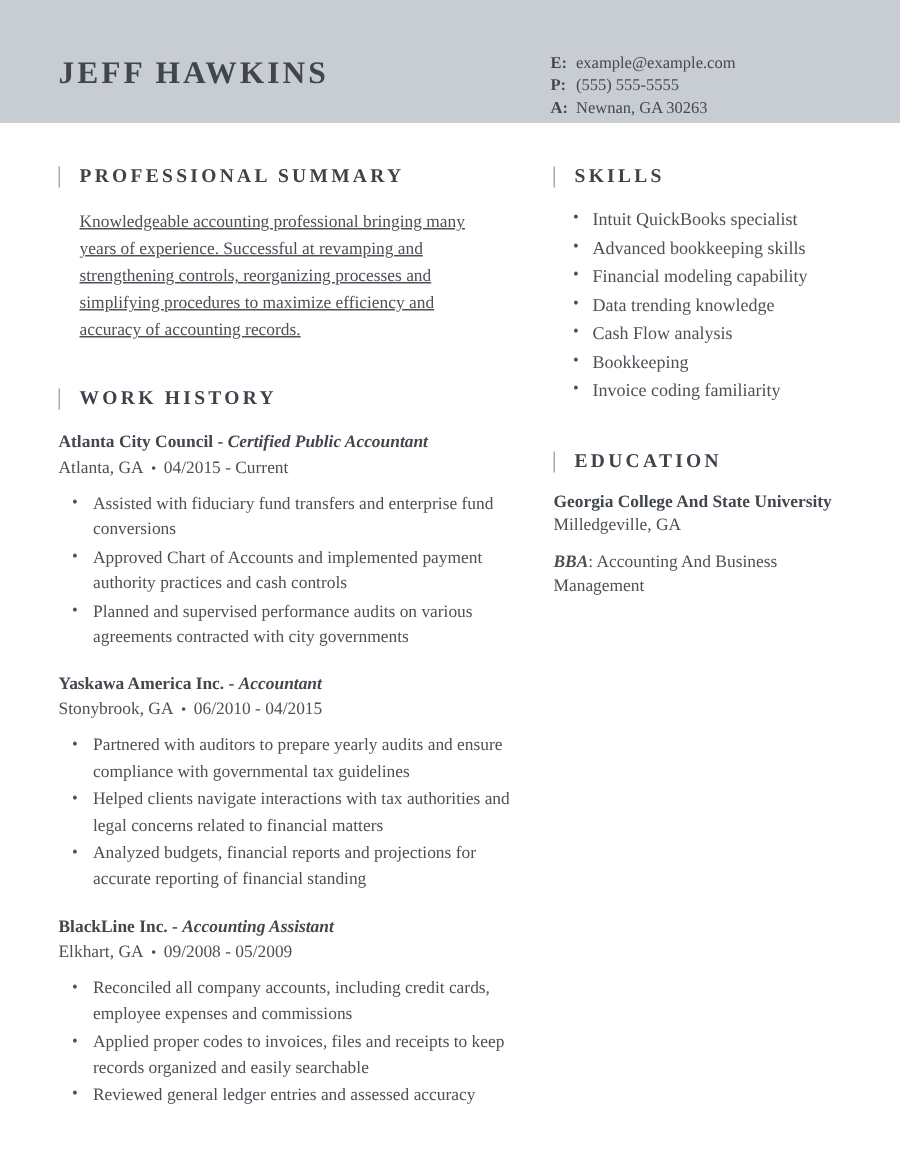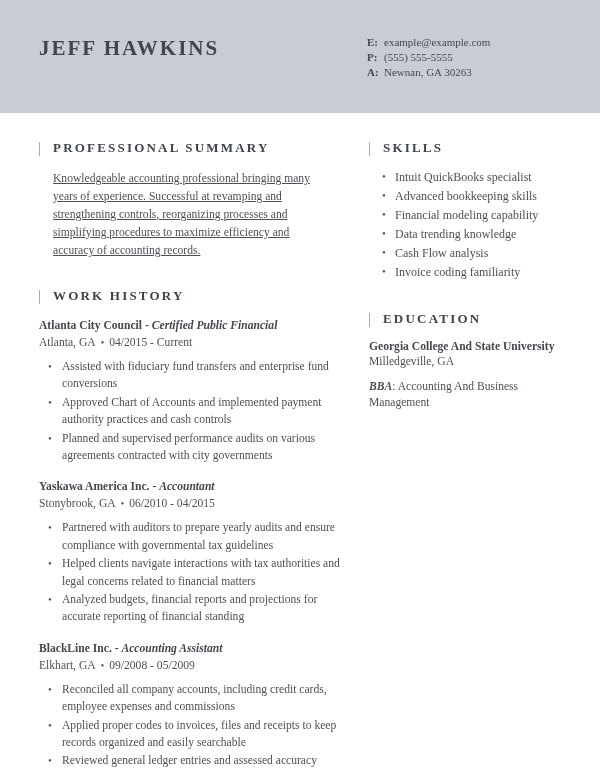--- a/index.html
+++ b/index.html
@@ -7,21 +7,21 @@
     position:relative;
     width:600px; height:776px;
     background:#ffffff;
     font-family:"Liberation Serif","DejaVu Serif",serif;
     color:#4c5056;
     overflow:hidden;
   }
   
   .hdr {
     position:relative;
-    height:113px;
+    height:82px;
     background:#c8ccd3;
   }
   .hdr-name {
     position:absolute; left:39px; top:36px;
     margin:0;
     font-size:21px; font-weight:bold;
     letter-spacing:2px;
     color:#41454d;
   }
   .contact {
@@ -130,21 +130,21 @@
       <section class="section-work">
         <h2 class="sec-head">
           <span class="sec-bar"></span>
           <span>WORK HISTORY</span>
         </h2>
 
         <div class="job">
           <div class="job-line">
             <span>Atlanta City Council</span>
             <span>-</span>
-            <span class="job-role">Certified Public Financial</span>
+            <span class="job-role">Certified Public Accountant</span>
           </div>
           <div class="job-meta">
             <span>Atlanta, GA</span><span class="dot-sep">•</span><span>04/2015 - Current</span>
           </div>
           <ul class="bullets">
             <li>Assisted with fiduciary fund transfers and enterprise fund conversions</li>
             <li>Approved Chart of Accounts and implemented payment authority practices and cash controls</li>
             <li>Planned and supervised performance audits on various agreements contracted with city governments</li>
           </ul>
         </div>
@@ -190,20 +190,21 @@
         <h2 class="sec-head">
           <span class="sec-bar"></span>
           <span>SKILLS</span>
         </h2>
         <ul class="skills">
           <li>Intuit QuickBooks specialist</li>
           <li>Advanced bookkeeping skills</li>
           <li>Financial modeling capability</li>
           <li>Data trending knowledge</li>
           <li>Cash Flow analysis</li>
+          <li>Bookkeeping</li>
           <li>Invoice coding familiarity</li>
         </ul>
       </section>
 
       <section class="section-education">
         <h2 class="sec-head">
           <span class="sec-bar"></span>
           <span>EDUCATION</span>
         </h2>
         <div class="edu-school">Georgia College And State University</div>

